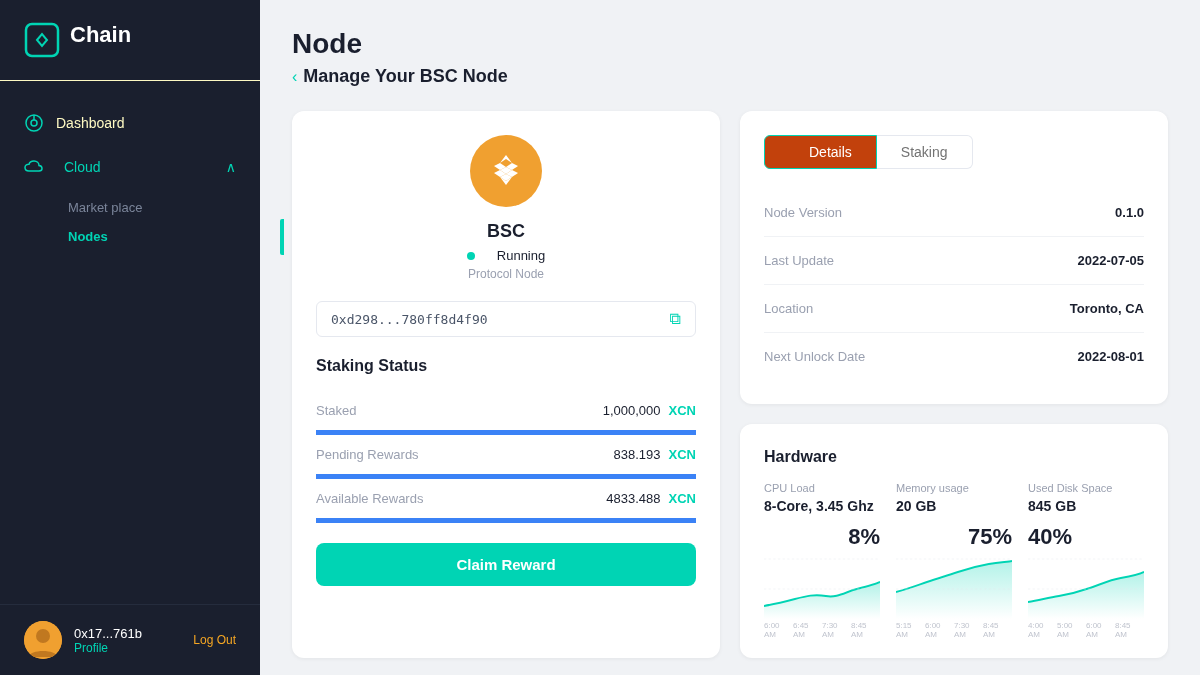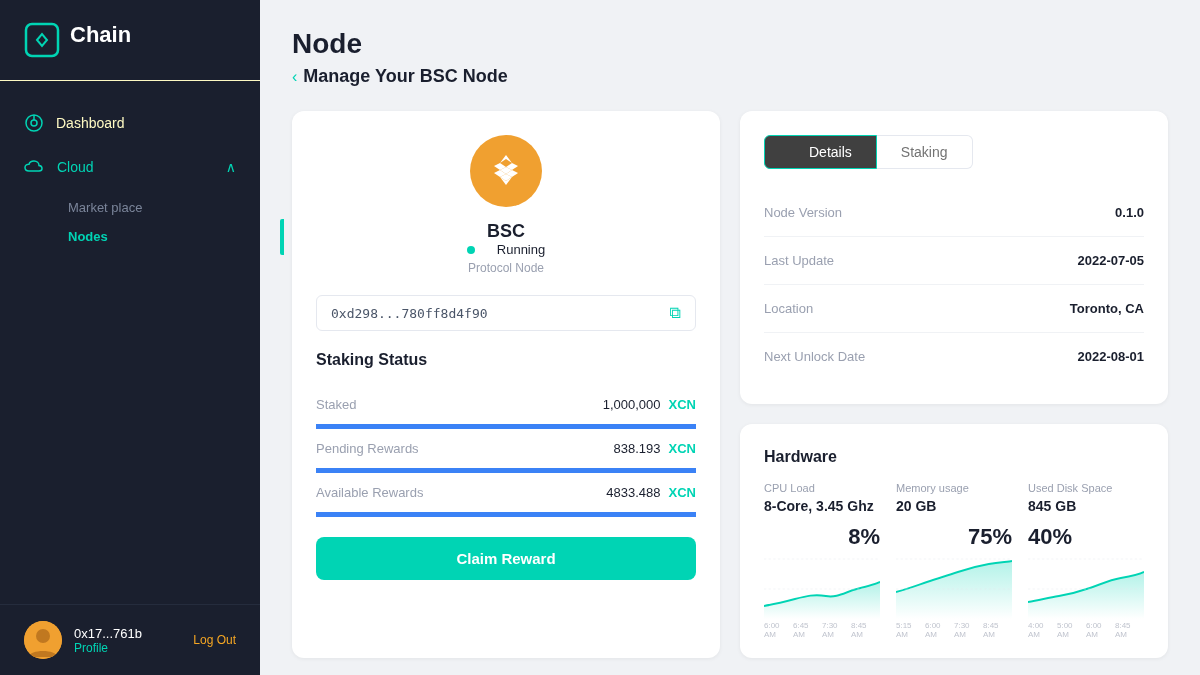--- a/index.html
+++ b/index.html
@@ -63,21 +63,21 @@
     .nav-item-row {
       display: flex;
       align-items: center;
       justify-content: space-between;
       padding: 12px 24px;
       cursor: pointer;
     }
     .nav-item-left {
       display: flex;
       align-items: center;
-      gap: 13px;
+      gap: 20px;
       color: #00d4b4;
       font-size: 14px;
       font-weight: 500;
     }
     .chevron-icon { color: #00d4b4; font-size: 14px; }
     .sidebar-footer {
       padding: 16px 24px;
       border-top: 1px solid #252c3d;
       display: flex;
       align-items: center;
@@ -140,21 +140,21 @@
     .node-logo {
       width: 72px;
       height: 72px;
       background: #f0a030;
       border-radius: 50%;
       display: flex;
       align-items: center;
       justify-content: center;
       margin-bottom: 14px;
     }
-    .node-name { font-size: 18px; font-weight: 700; color: #1a1f2e; }
+    .node-name { font-size: 18px; font-weight: 700; color: #1a1f2e; margin-bottom: 6px; }
     .node-status {
       display: flex;
       align-items: center;
       gap: 22px;
       font-size: 13px;
       color: #1a1f2e;
       margin-bottom: 4px;
     }
     .status-dot {
       width: 8px;
@@ -215,21 +215,21 @@
       border: 1px solid #e5e8ef;
       background: white;
       font-size: 14px;
       font-weight: 500;
       cursor: pointer;
       color: #737373;
     }
     .tab-btn:first-child { border-radius: 6px 0 0 6px; }
     .tab-btn:last-child { border-radius: 0 6px 6px 0; }
     .tab-btn + .tab-btn { border-left: none; }
-    .tab-btn.active { background: #404040; color: white; border-color: #00d4b4; padding-left: 44px; }
+    .tab-btn.active { background: #c2410c; color: white; border-color: #00d4b4; padding-left: 44px; }
     .detail-row {
       display: flex;
       justify-content: space-between;
       align-items: center;
       padding: 16px 0;
       border-bottom: 1px solid #f0f2f5;
     }
     .detail-row:last-child { border-bottom: none; }
     .detail-label { font-size: 13px; color: #9aa0b0; }
     .detail-value { font-size: 13px; color: #1a1f2e; font-weight: 600; }

